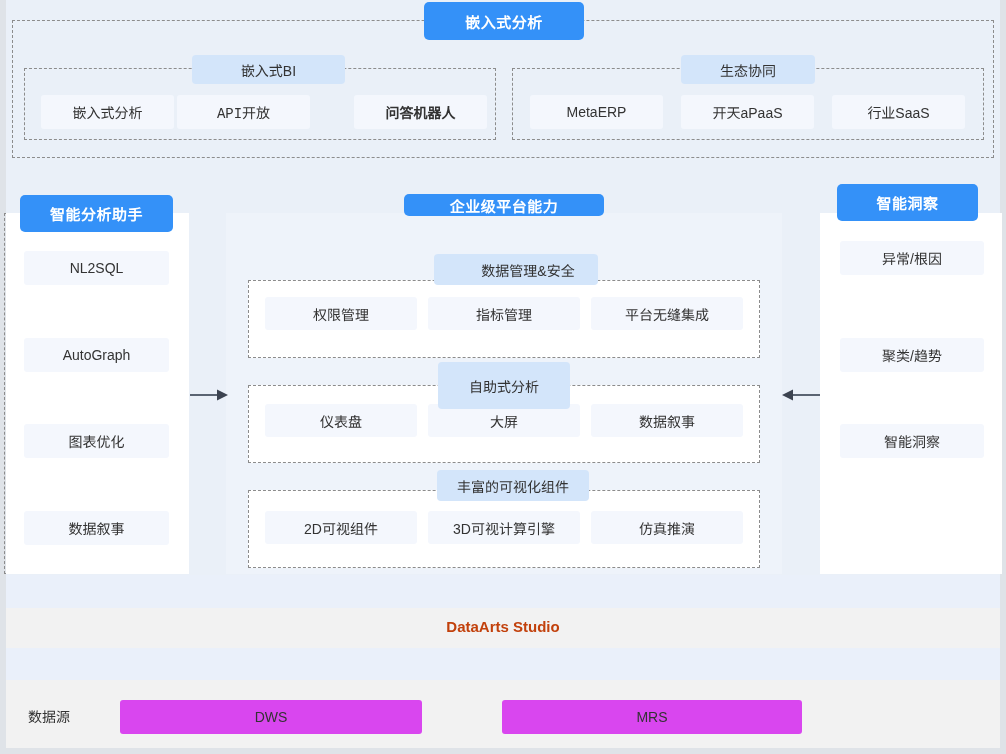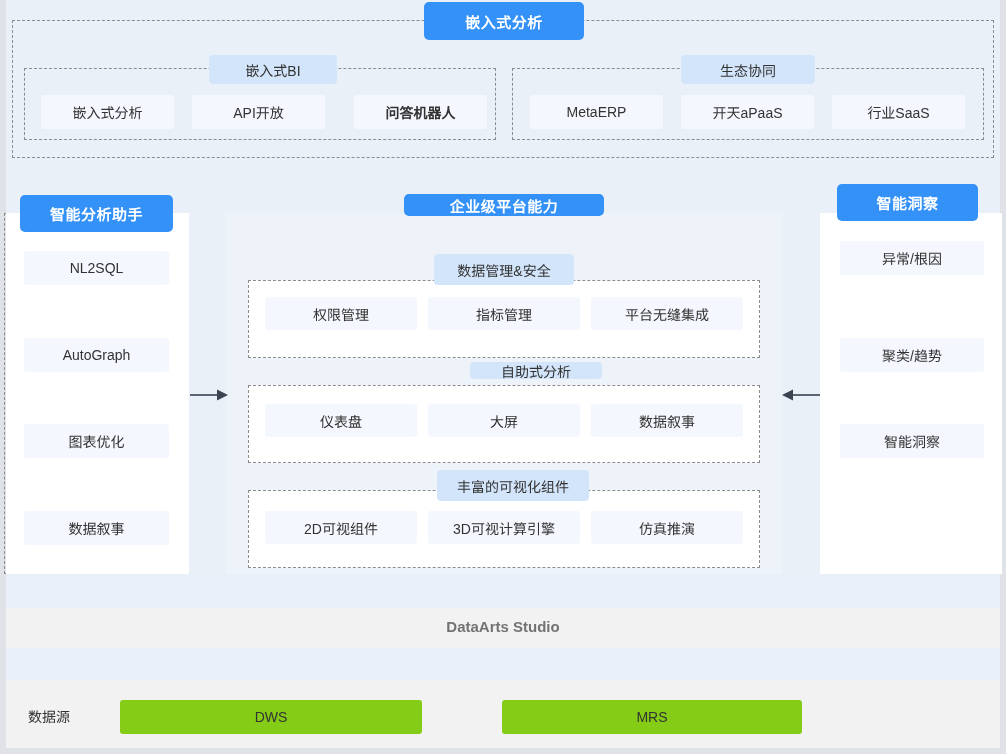--- a/index.html
+++ b/index.html
@@ -126,37 +126,37 @@
   .band.b4 { top: 680px; height: 68px;  background: #f2f2f2; }
   .band.b5 { top: 748px; height: 6px;   background: #dfe3e8; }
 
   .studio-label {
     position: absolute;
     left: 0; top: 618px;
     width: 1006px;
     text-align: center;
     font-size: 15px;
     font-weight: bold;
-    color: #737373;
+    color: #c2410c;
     z-index: 5;
   }
 
   .src-label {
     position: absolute;
     left: 28px; top: 706px;
     font-size: 14px;
     color: #333333;
     z-index: 5;
   }
 
   .src-box {
     position: absolute;
     top: 700px;
     height: 34px;
-    background: #84cc16;
+    background: #d946ef;
     border-radius: 3px;
     display: flex;
     align-items: center;
     justify-content: center;
     font-size: 14px;
     color: #333333;
     z-index: 5;
   }
 
   
@@ -175,23 +175,23 @@
   <div class="edge-strip left"></div>
   <div class="edge-strip right"></div>
 
   <div class="band-top"></div>
 
   <div class="dashed-box" style="left:12px; top:20px; width:982px; height:138px;"></div>
 
   <div class="blue-title" style="left:424px; top:2px; width:160px; height:38px;">嵌入式分析</div>
 
   <div class="dashed-box" style="left:24px; top:68px; width:472px; height:72px;"></div>
-  <div class="sub-title" style="left:192px; top:55px; width:128px; height:29px;margin-left:17px;">嵌入式BI</div>
+  <div class="sub-title" style="left:192px; top:55px; width:153px; height:29px;">嵌入式BI</div>
   <div class="chip" style="left:41px; top:95px; width:133px; height:34px;">嵌入式分析</div>
-  <div class="chip" style="left:192px; top:95px; width:133px; height:34px;">API开放</div>
+  <div class="chip" style="left:177px; top:95px; width:133px; height:34px;font-family:Liberation Mono, monospace;">API开放</div>
   <div class="chip" style="left:354px; top:95px; width:133px; height:34px;font-weight:bold;">问答机器人</div>
 
   <div class="dashed-box" style="left:512px; top:68px; width:472px; height:72px;"></div>
   <div class="sub-title" style="left:681px; top:55px; width:134px; height:29px;">生态协同</div>
   <div class="chip" style="left:530px; top:95px; width:133px; height:34px;">MetaERP</div>
   <div class="chip" style="left:681px; top:95px; width:133px; height:34px;">开天aPaaS</div>
   <div class="chip" style="left:832px; top:95px; width:133px; height:34px;">行业SaaS</div>
 
   <div class="band-mid"></div>
 
@@ -202,28 +202,28 @@
   <div class="chip" style="left:24px; top:338px; width:145px; height:34px;">AutoGraph</div>
   <div class="chip" style="left:24px; top:424px; width:145px; height:34px;">图表优化</div>
   <div class="chip" style="left:24px; top:511px; width:145px; height:34px;">数据叙事</div>
 
   <div class="center-panel-bg" style="left:226px; top:213px; width:556px; height:361px;"></div>
   <div class="dashed-box" style="left:226px; top:213px; width:556px; height:361px;"></div>
   <div class="blue-title" style="left:404px; top:194px; width:200px; height:22px;">企业级平台能力</div>
 
   <div class="inner-white" style="left:248px; top:280px; width:512px; height:78px;"></div>
   <div class="dashed-box" style="left:248px; top:280px; width:512px; height:78px; z-index:3;"></div>
-  <div class="sub-title" style="left:434px; top:254px; width:140px; height:31px;">数据管理&amp;安全</div>
+  <div class="sub-title" style="left:434px; top:254px; width:140px; height:31px;padding-left:24px;">数据管理&amp;安全</div>
   <div class="chip" style="left:265px; top:297px; width:152px; height:33px;">权限管理</div>
   <div class="chip" style="left:428px; top:297px; width:152px; height:33px;">指标管理</div>
   <div class="chip" style="left:591px; top:297px; width:152px; height:33px;">平台无缝集成</div>
 
   <div class="inner-white" style="left:248px; top:385px; width:512px; height:78px;"></div>
   <div class="dashed-box" style="left:248px; top:385px; width:512px; height:78px; z-index:3;"></div>
-  <div class="sub-title" style="left:438px; top:362px; width:132px; height:17px;margin-left:32px;">自助式分析</div>
+  <div class="sub-title" style="left:438px; top:362px; width:132px; height:47px;">自助式分析</div>
   <div class="chip" style="left:265px; top:404px; width:152px; height:33px;">仪表盘</div>
   <div class="chip" style="left:428px; top:404px; width:152px; height:33px;">大屏</div>
   <div class="chip" style="left:591px; top:404px; width:152px; height:33px;">数据叙事</div>
 
   <div class="inner-white" style="left:248px; top:490px; width:512px; height:78px;"></div>
   <div class="dashed-box" style="left:248px; top:490px; width:512px; height:78px; z-index:3;"></div>
   <div class="sub-title" style="left:437px; top:470px; width:152px; height:31px;">丰富的可视化组件</div>
   <div class="chip" style="left:265px; top:511px; width:152px; height:33px;">2D可视组件</div>
   <div class="chip" style="left:428px; top:511px; width:152px; height:33px;">3D可视计算引擎</div>
   <div class="chip" style="left:591px; top:511px; width:152px; height:33px;">仿真推演</div>

